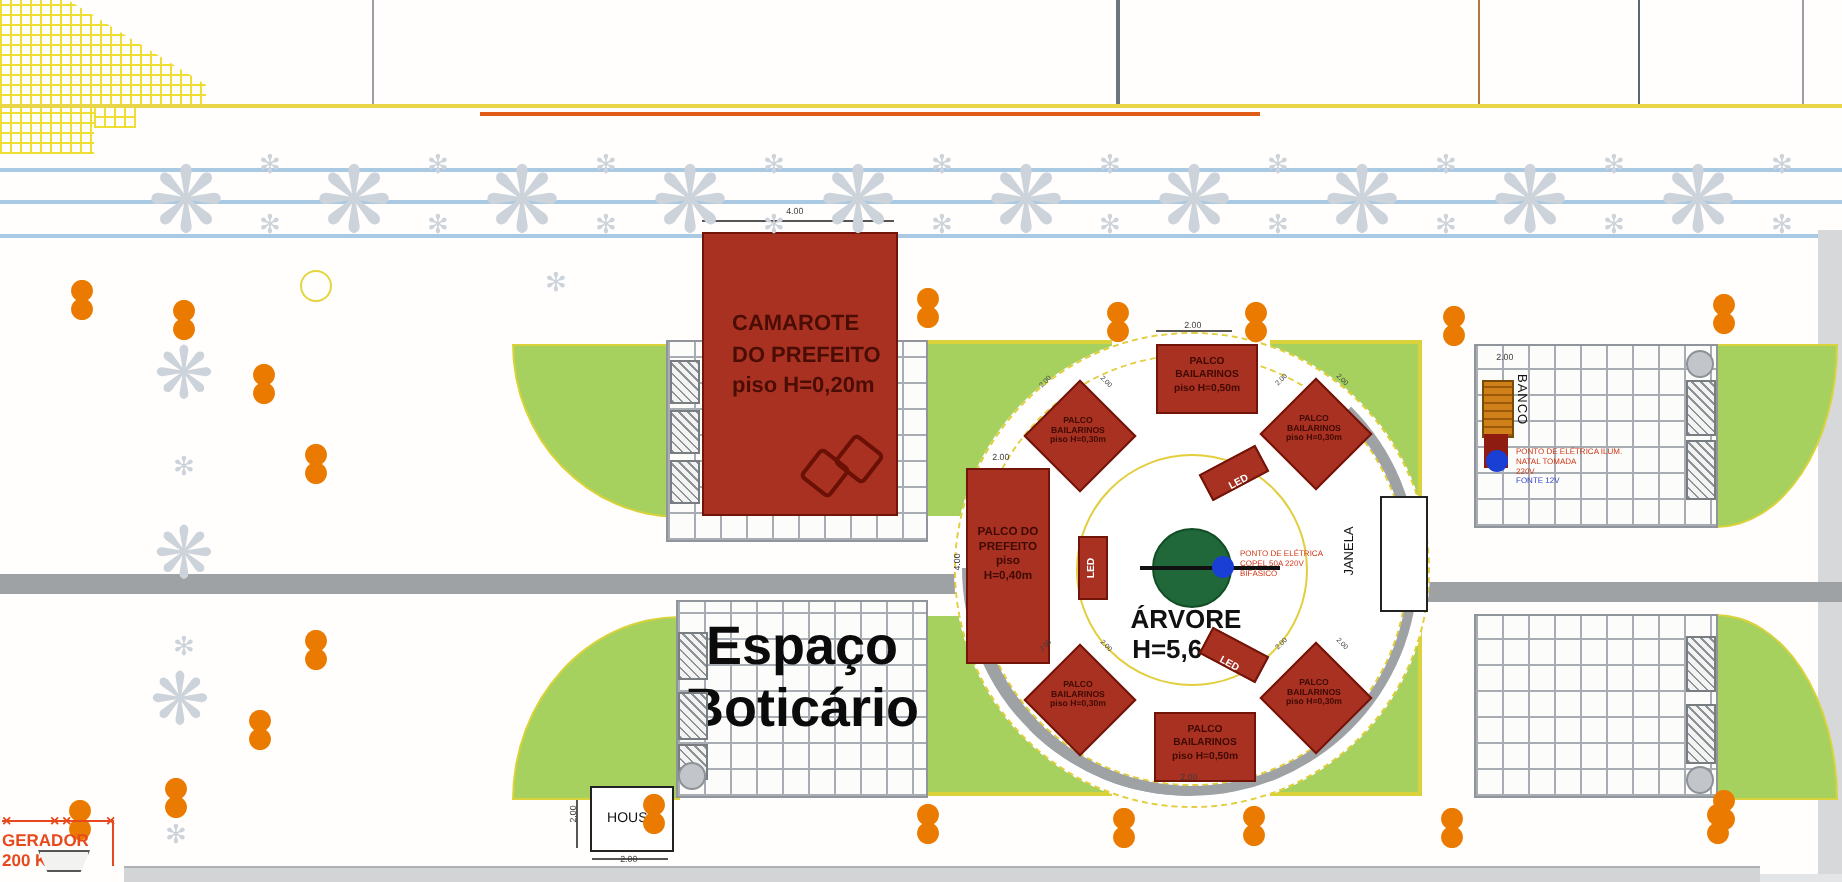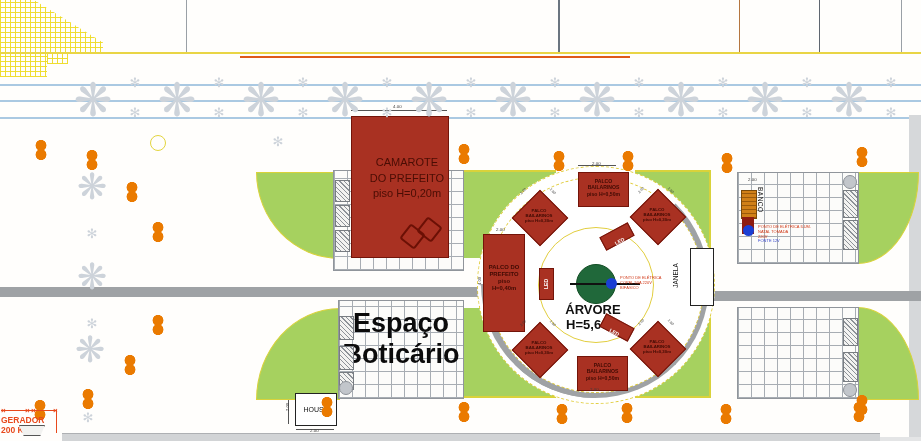--- a/index.html
+++ b/index.html
@@ -105,21 +105,21 @@
     <span style="font-size:6px;color:#fff;font-weight:bold;line-height:11px;display:inline-block;transform:scale(.85);">LED</span>
   </div>
   <div class="abs" style="left:601px;top:320px;width:30px;height:13px;background:#a93122;border:1px solid #731409;transform:rotate(28deg);z-index:8;text-align:center;">
     <span style="font-size:6px;color:#fff;font-weight:bold;line-height:11px;display:inline-block;transform:scale(.85);">LED</span>
   </div>
   <div class="abs" style="left:539px;top:268px;width:13px;height:30px;background:#a93122;border:1px solid #731409;z-index:8;">
     <span style="font-size:6px;color:#fff;font-weight:bold;display:inline-block;transform:rotate(-90deg) scale(.85);position:absolute;left:0;top:12px;">LED</span>
   </div>
 
   <div class="abs stage" style="left:351px;top:116px;width:96px;height:140px;z-index:7;">
-    <div class="pre" style="padding:38px 0 0 14px;font-size:11px;line-height:15.5px;font-weight:normal;color:#4a0d04;text-align:center;">CAMAROTE
+    <div class="pre" style="padding:38px 0 0 14px;font-size:11px;line-height:15.5px;font-weight:bold;color:#4a0d04;">CAMAROTE
 DO PREFEITO
 piso H=0,20m</div>
     <div style="position:absolute;left:51px;top:110px;width:15px;height:15px;border:2px solid #6b1005;border-radius:3px;transform:rotate(38deg);"></div>
     <div style="position:absolute;left:68px;top:103px;width:15px;height:15px;border:2px solid #6b1005;border-radius:3px;transform:rotate(38deg);"></div>
   </div>
   <div class="abs stage" style="left:483px;top:234px;width:40px;height:96px;z-index:7;">
     <div class="pre stage-txt" style="padding-top:28px;font-size:6.5px;line-height:8px;transform:scale(.9);">PALCO DO
 PREFEITO
 piso H=0,40m</div>
   </div>

